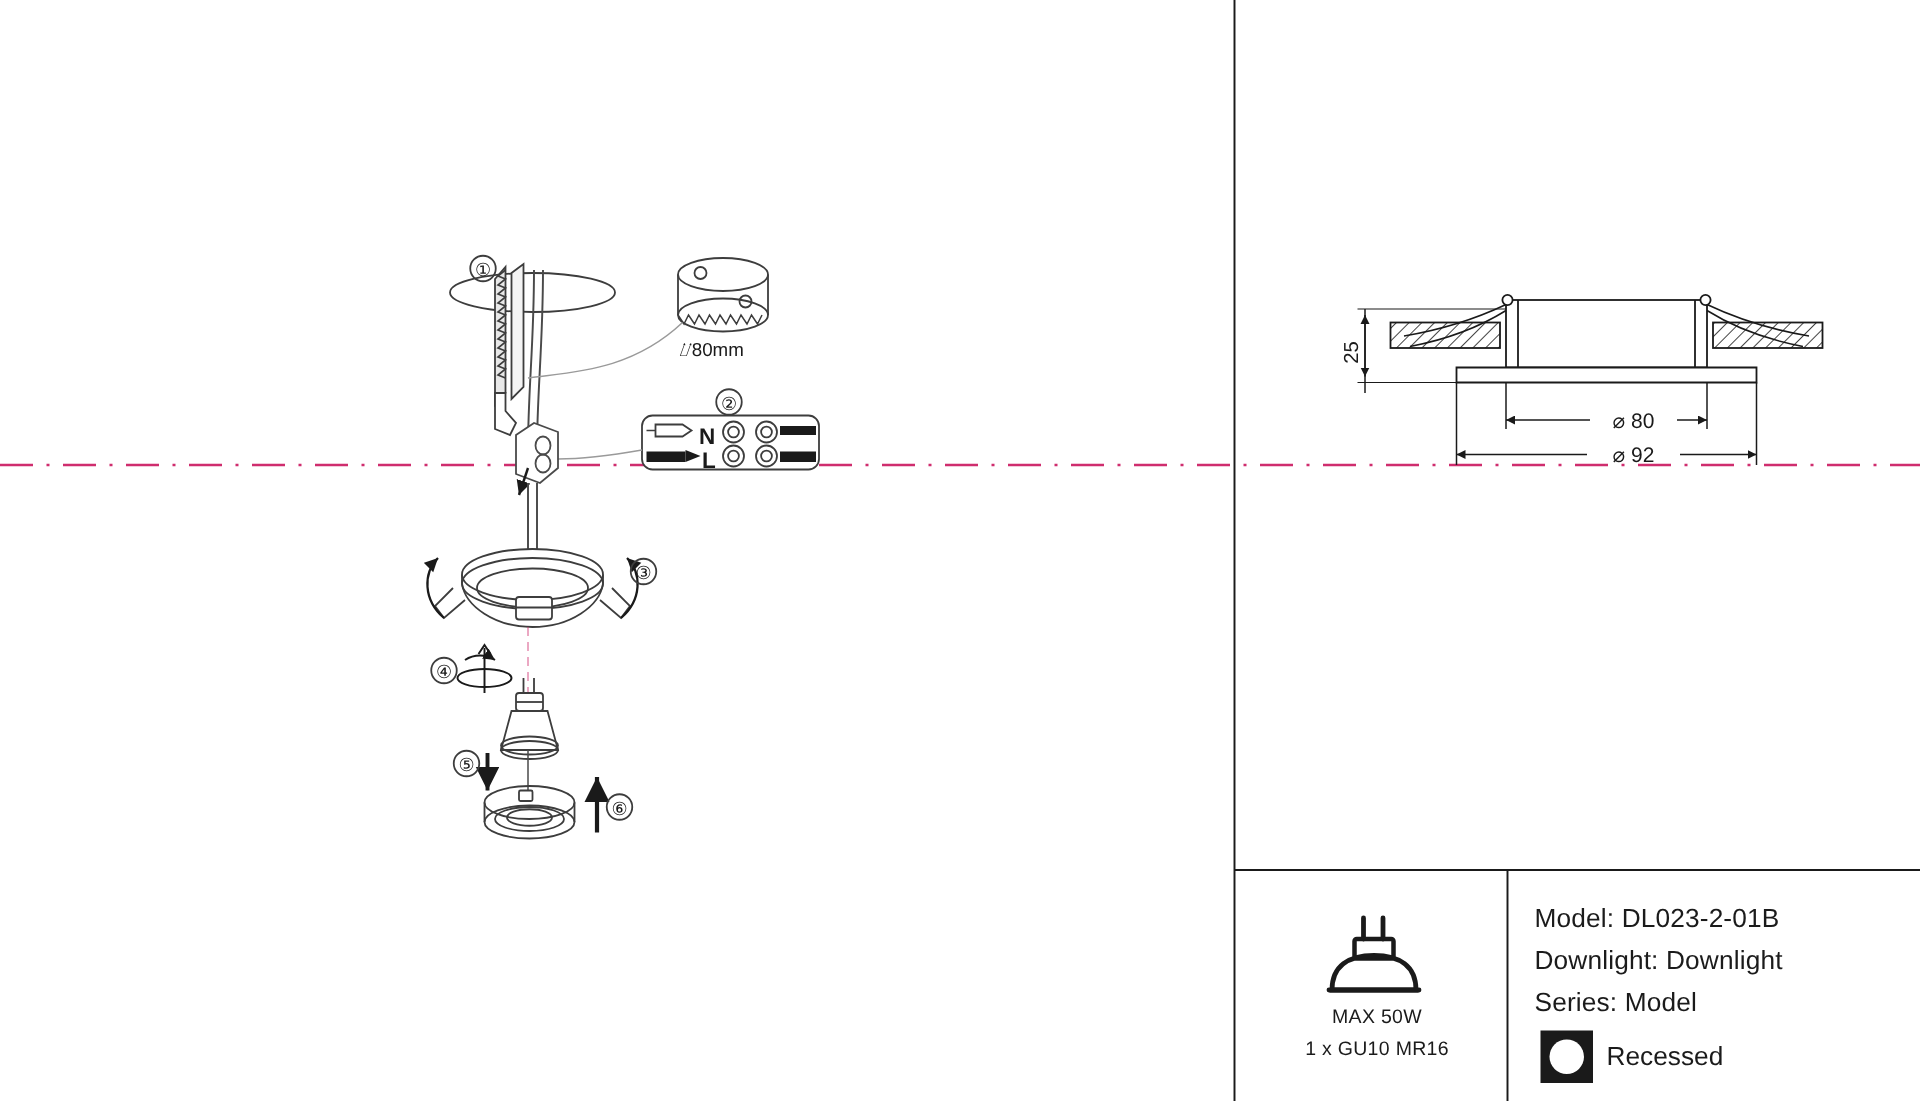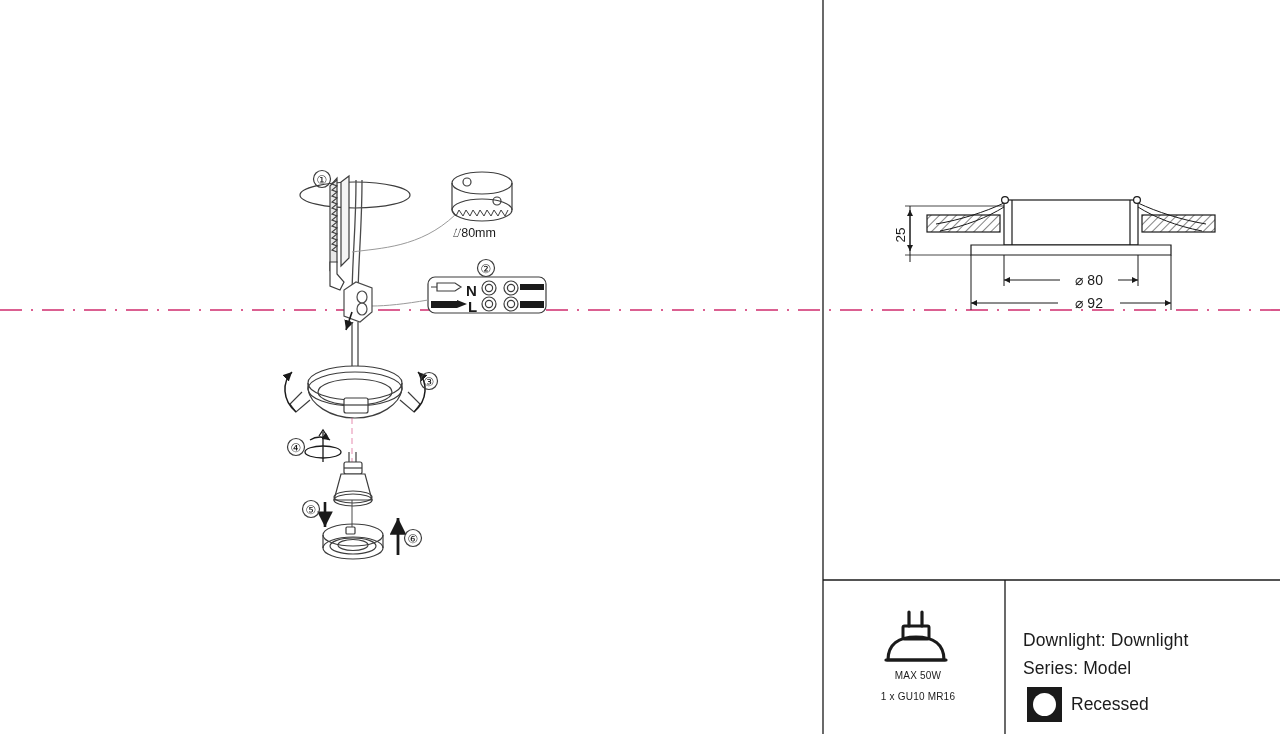--- a/index.html
+++ b/index.html
@@ -9,21 +9,21 @@
   }
   .sheet{position:absolute;inset:0;background:#fff;}
   svg{display:block;}
   #drawing{position:absolute;left:0;top:0;width:1280px;height:734px;}
   .txt{font-family:"Liberation Sans", sans-serif;fill:#1a1a1a;}
   .model-text{
     position:absolute;font-size:17.5px;line-height:29px;color:#1b1b1b;
     white-space:nowrap;letter-spacing:.1px;
   }
   .lamp-cap{
-    position:absolute;text-align:center;font-size:10px;color:#1b1b1b;
+    position:absolute;text-align:center;font-size:13px;color:#1b1b1b;
     white-space:nowrap;letter-spacing:.2px;
   }
   .recessed-label{
     position:absolute;font-size:17.5px;color:#1b1b1b;white-space:nowrap;text-align:center;
   }
 </style>
 </head>
 <body>
 
 <div class="sheet">
@@ -255,17 +255,18 @@
 
   <g>
     <rect x="1027" y="687" width="35" height="35" fill="#1a1a1a"></rect>
     <circle cx="1044.5" cy="704.5" r="11.5" fill="#ffffff"></circle>
   </g>
 </svg>
 
 <div class="lamp-cap" style="left:853px;top:670px;width:130px;">MAX 50W</div>
 <div class="lamp-cap" style="left:853px;top:691px;width:130px;">1 x GU10 MR16</div>
 
+<div class="model-text" style="left:1023px;top:598px;">Model: DL023-2-01B</div>
 <div class="model-text" style="left:1023px;top:626px;">Downlight: Downlight</div>
 <div class="model-text" style="left:1023px;top:654px;">Series: Model</div>
 <div class="recessed-label" style="left:1071px;top:694px;">Recessed</div>
 
 </div>
 
 </body></html>

